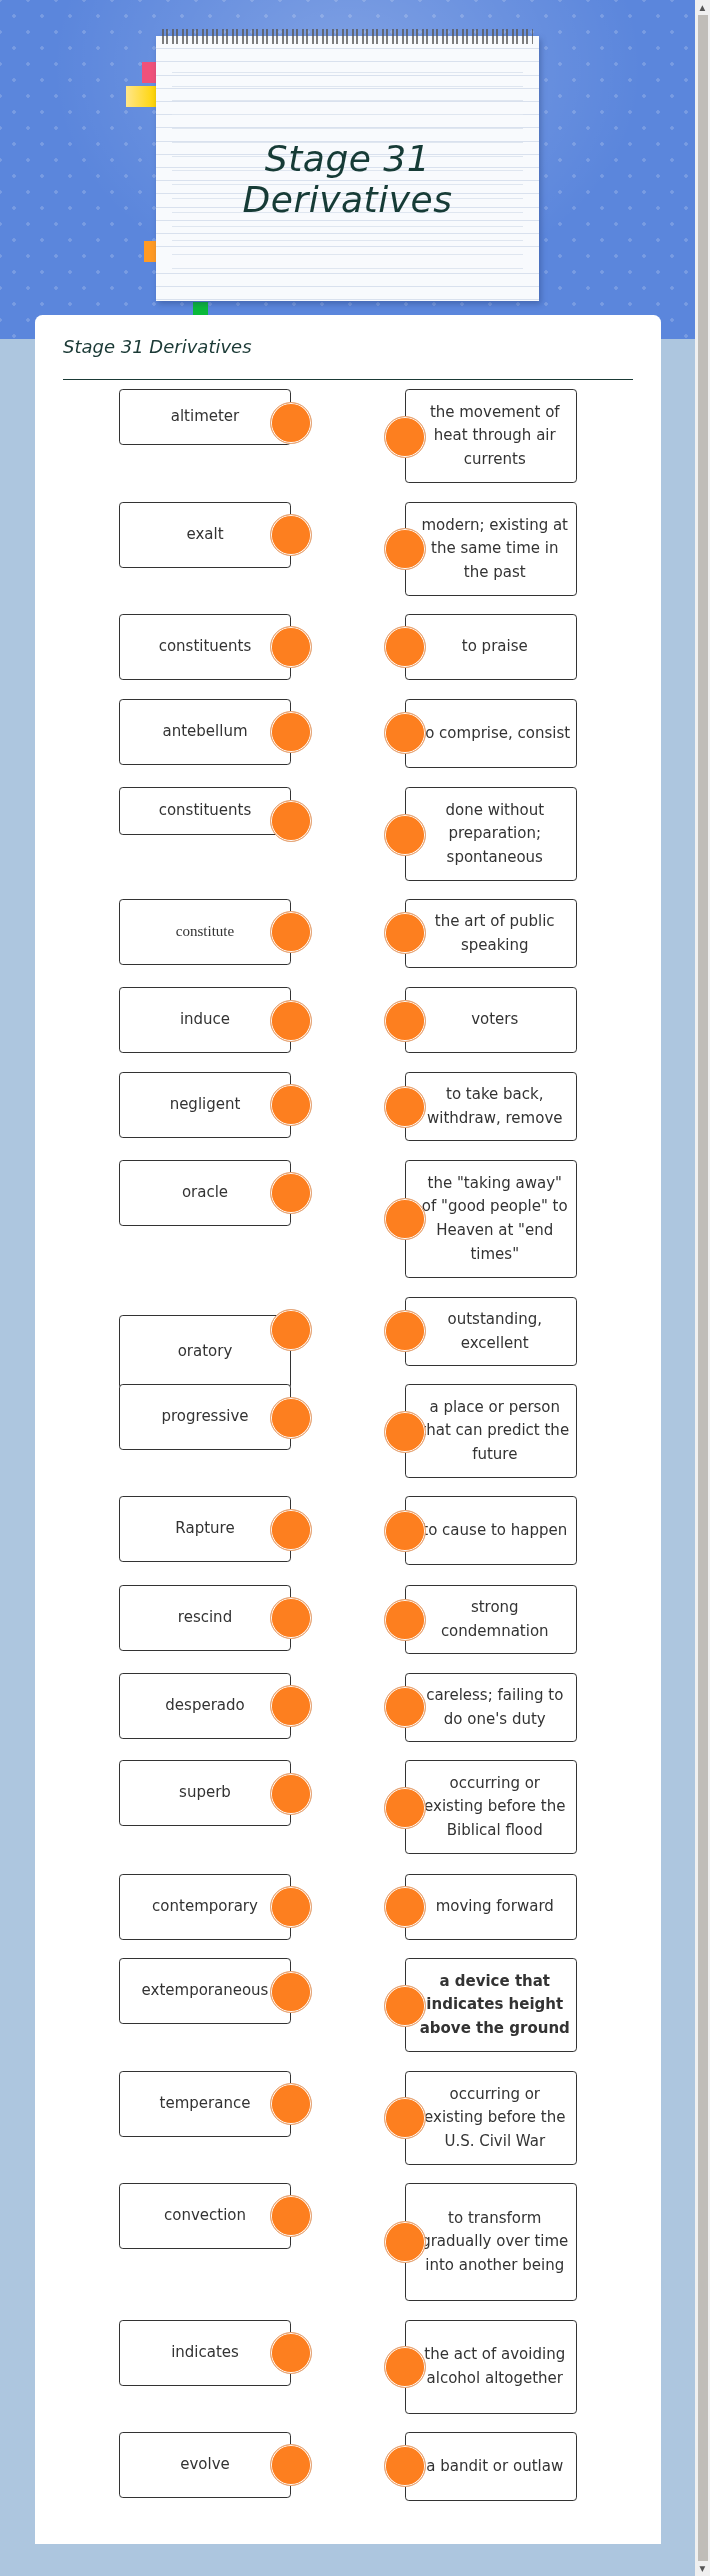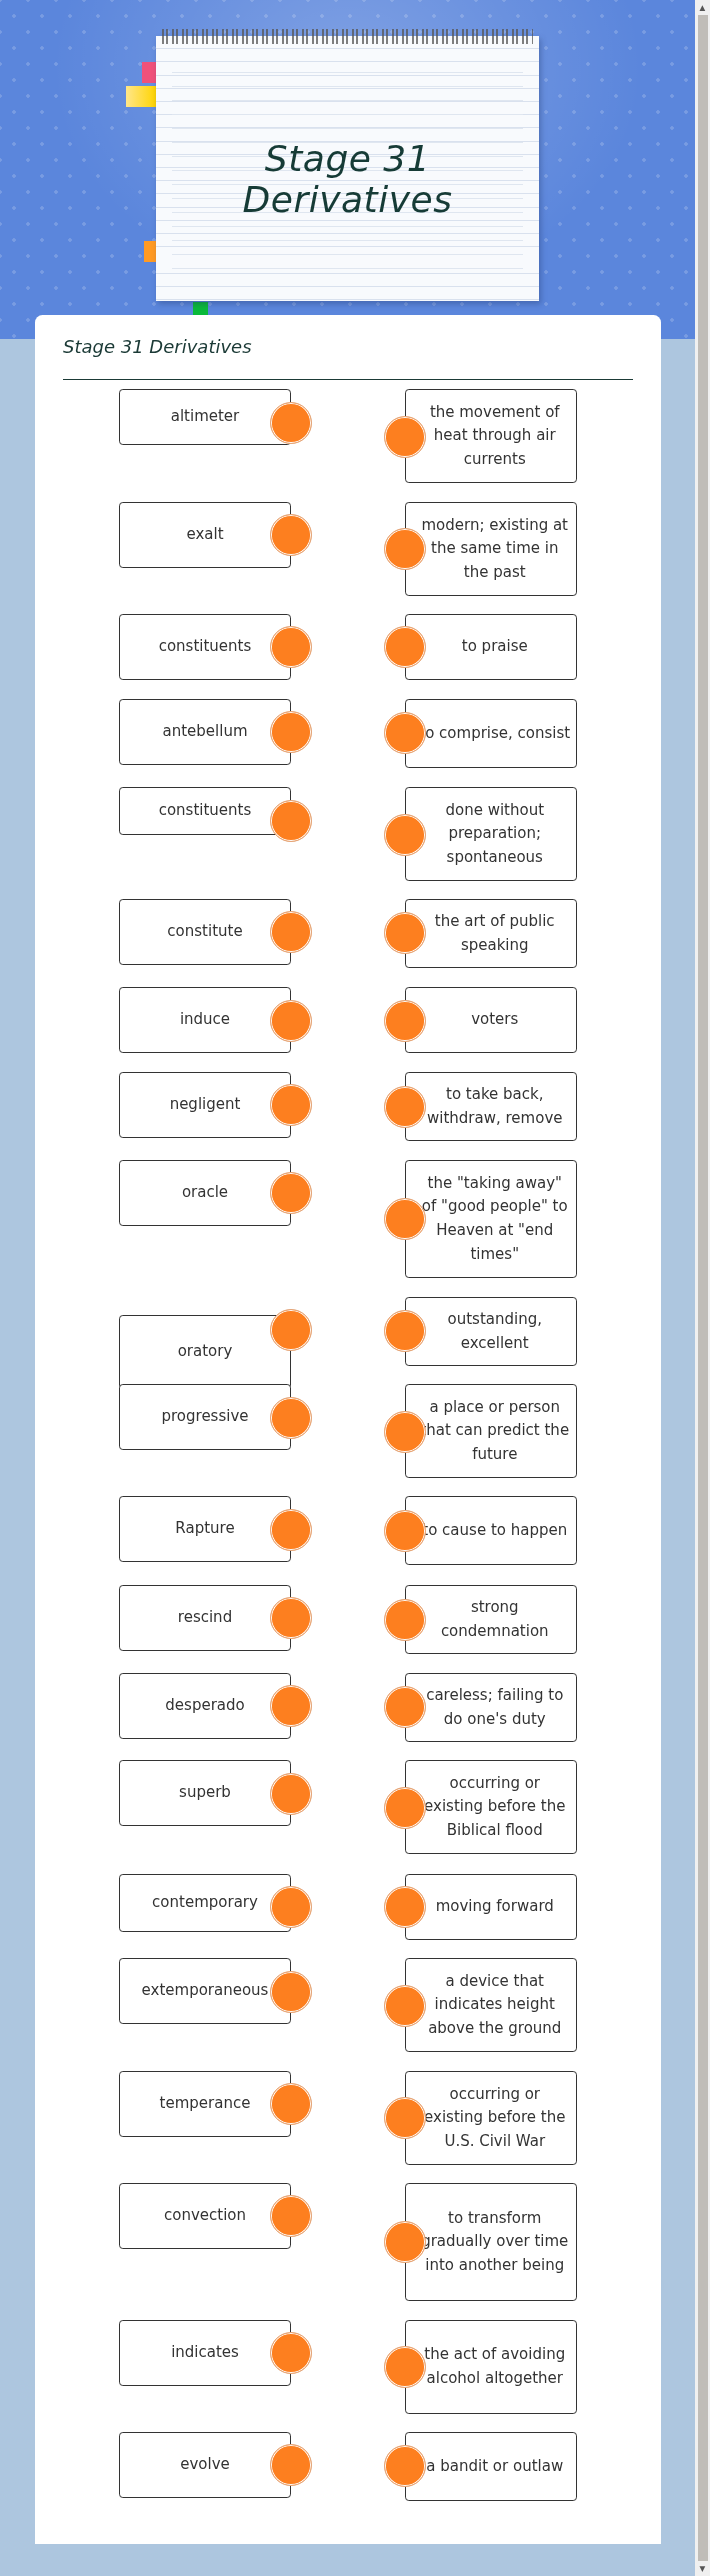--- a/index.html
+++ b/index.html
@@ -105,21 +105,21 @@
       <div class="box right" style="top: 299px; height: 66px; padding-left: 13.2px;">to praise</div>
       <div class="dot" style="left: 349px; top: 311px;"></div>
       <div class="box left" style="top: 384px; height: 66px;">antebellum</div>
       <div class="dot" style="left: 235px; top: 396px;"></div>
       <div class="box right" style="top: 384px; height: 69px; padding-left: 13.2px;">to comprise, consist</div>
       <div class="dot" style="left: 349px; top: 397px;"></div>
       <div class="box left" style="top: 472px; height: 48px;">constituents</div>
       <div class="dot" style="left: 235px; top: 485px;"></div>
       <div class="box right" style="top: 472px; height: 94px; padding-left: 13.2px;">done without preparation; spontaneous</div>
       <div class="dot" style="left: 349px; top: 499px;"></div>
-      <div class="box left" style="top: 584px; height: 66px;">constitute</div>
+      <div class="box left" style="top: 584px; height: 66px; font-family: Liberation Serif, serif;">constitute</div>
       <div class="dot" style="left: 235px; top: 596px;"></div>
       <div class="box right" style="top: 584px; height: 69px; padding-left: 13.2px;">the art of public speaking</div>
       <div class="dot" style="left: 349px; top: 597px;"></div>
       <div class="box left" style="top: 672px; height: 66px;">induce</div>
       <div class="dot" style="left: 235px; top: 685px;"></div>
       <div class="box right" style="top: 672px; height: 66px; padding-left: 13.2px;">voters</div>
       <div class="dot" style="left: 349px; top: 685px;"></div>
       <div class="box left" style="top: 757px; height: 66px;">negligent</div>
       <div class="dot" style="left: 235px; top: 769px;"></div>
       <div class="box right" style="top: 757px; height: 69px; padding-left: 13.2px;">to take back, withdraw, remove</div>
@@ -145,27 +145,27 @@
       <div class="box right" style="top: 1270px; height: 69px; padding-left: 13.2px;">strong condemnation</div>
       <div class="dot" style="left: 349px; top: 1284px;"></div>
       <div class="box left" style="top: 1358px; height: 66px;">desperado</div>
       <div class="dot" style="left: 235px; top: 1370px;"></div>
       <div class="box right" style="top: 1358px; height: 69px; padding-left: 13.2px;">careless; failing to do one's duty</div>
       <div class="dot" style="left: 349px; top: 1371px;"></div>
       <div class="box left" style="top: 1445px; height: 66px;">superb</div>
       <div class="dot" style="left: 235px; top: 1458px;"></div>
       <div class="box right" style="top: 1445px; height: 94px; padding-left: 13.2px;">occurring or existing before the Biblical flood</div>
       <div class="dot" style="left: 349px; top: 1472px;"></div>
-      <div class="box left" style="top: 1559px; height: 58px;">contemporary</div>
+      <div class="box left" style="top: 1559px; height: 66px;">contemporary</div>
       <div class="dot" style="left: 235px; top: 1571px;"></div>
       <div class="box right" style="top: 1559px; height: 66px; padding-left: 13.2px;">moving forward</div>
       <div class="dot" style="left: 349px; top: 1571px;"></div>
       <div class="box left" style="top: 1643px; height: 66px;">extemporaneous</div>
       <div class="dot" style="left: 235px; top: 1656px;"></div>
-      <div class="box right" style="top: 1643px; height: 94px; padding-left: 13.2px;">a device that indicates height above the ground</div>
+      <div class="box right" style="top: 1643px; height: 94px; padding-left: 13.2px; font-weight: bold;">a device that indicates height above the ground</div>
       <div class="dot" style="left: 349px; top: 1670px;"></div>
       <div class="box left" style="top: 1756px; height: 66px;">temperance</div>
       <div class="dot" style="left: 235px; top: 1768px;"></div>
       <div class="box right" style="top: 1756px; height: 94px; padding-left: 13.2px;">occurring or existing before the U.S. Civil War</div>
       <div class="dot" style="left: 349px; top: 1782px;"></div>
       <div class="box left" style="top: 1868px; height: 66px;">convection</div>
       <div class="dot" style="left: 235px; top: 1880px;"></div>
       <div class="box right" style="top: 1868px; height: 118px; padding-left: 13.2px;">to transform gradually over time into another being</div>
       <div class="dot" style="left: 349px; top: 1906px;"></div>
       <div class="box left" style="top: 2005px; height: 66px;">indicates</div>

